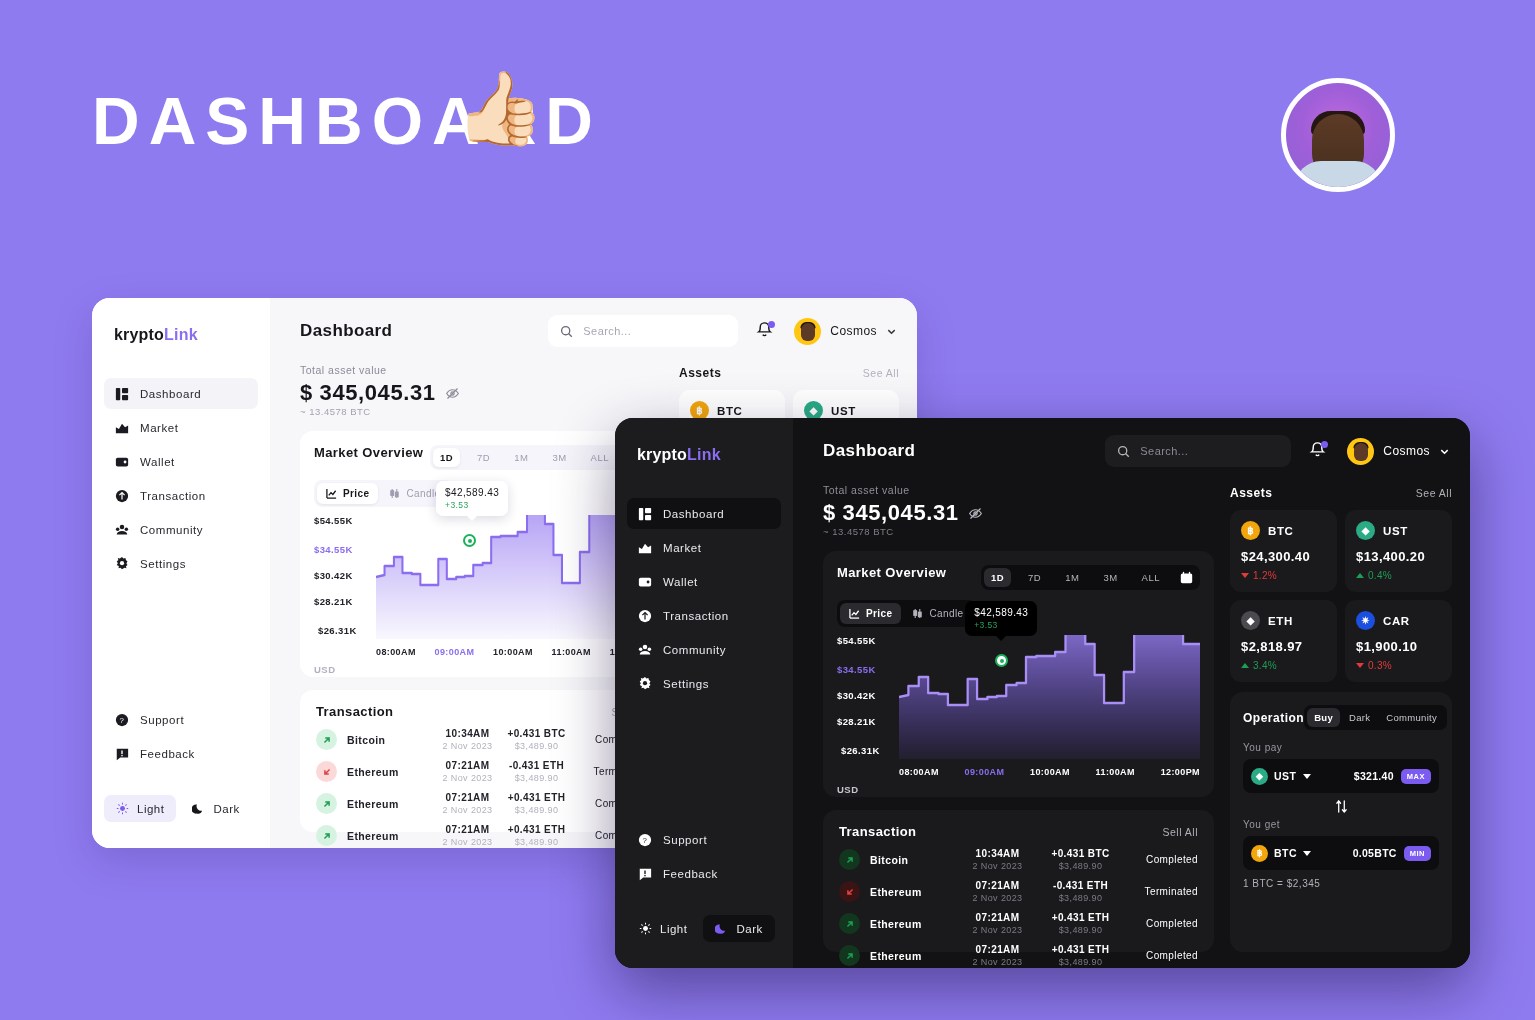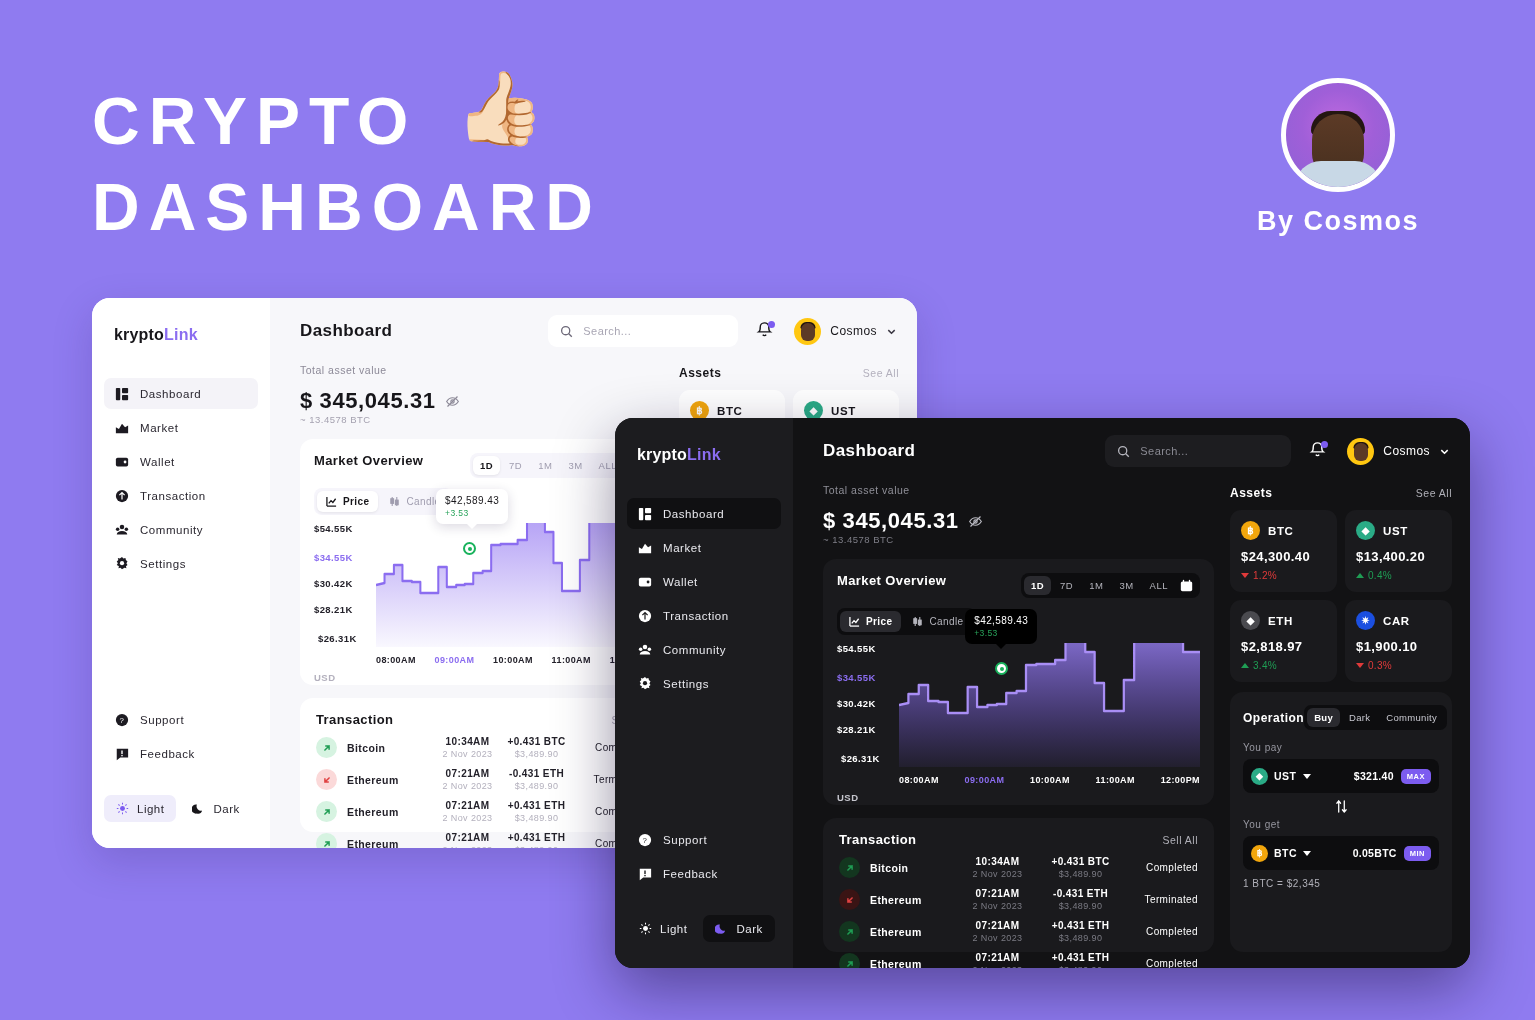--- a/index.html
+++ b/index.html
@@ -185,21 +185,21 @@
   .body { flex: 1 1 auto; display: flex; gap: 16px; padding: 0 18px 16px 30px; min-height: 0; }
   .col-left { flex: 1 1 auto; min-width: 0; display: flex; flex-direction: column; }
   .col-right { width: 220px; flex: 0 0 220px; display: flex; flex-direction: column; }
   .app.dark .col-right { width: 222px; flex: 0 0 222px; }
 
   .total-label { font-size: 10.5px; letter-spacing: .5px; }
   .app.light .total-label { color: #8d8a98; }
   .app.dark  .total-label { color: #8f8f98; }
   .total-value {
     display: flex; align-items: center; gap: 9px;
-    font-size: 22px; font-weight: 700; letter-spacing: .6px; margin-top: 12px;
+    font-size: 22px; font-weight: 700; letter-spacing: .6px; margin-top: 4px;
   }
   .app.light .total-value { color: #17161a; }
   .app.dark  .total-value { color: #ffffff; }
   .eye { width: 15px; height: 15px; display:block; cursor:pointer; }
   .app.light .eye { stroke: #8d8a98; }
   .app.dark  .eye { stroke: #b9b9c1; }
   .total-sub { font-size: 9.5px; letter-spacing: .5px; margin-top: 0; }
   .app.light .total-sub { color: #a5a2b0; }
   .app.dark  .total-sub { color: #7e7e87; }
 
@@ -208,21 +208,21 @@
   .app.light .card { background: #ffffff; }
   .app.dark  .card { background: #1a1a1d; }
 
   .chart-card { margin-top: 14px; padding: 14px 14px 10px 14px; flex: 0 0 auto; }
   .chart-head { display: flex; align-items: flex-start; }
   .chart-title { font-size: 13px; font-weight: 700; letter-spacing: .4px; }
   .app.light .chart-title { color: #17161a; }
   .app.dark  .chart-title { color: #ffffff; }
 
   .range {
-    margin-left: auto; display: flex; align-items: center; gap: 2px;
+    margin-left: auto; display: flex; align-items: center; gap: 10px;
     border-radius: 8px; padding: 3px;
   }
   .app.light .range { background: #f6f5fb; }
   .app.dark  .range { background: #0d0d0f; }
   .range span {
     font-size: 9.5px; letter-spacing: .5px; padding: 4px 7px;
     border-radius: 6px; cursor: pointer;
   }
   .app.light .range span { color: #a09daf; }
   .app.dark  .range span { color: #b4b4bc; }
@@ -427,32 +427,30 @@
     background: #8f7bf0; color: #ffffff;
     display: flex; align-items: center; justify-content: center;
     font-size: 12px; font-weight: 700; letter-spacing: .4px; cursor: pointer;
     border: 0; width: 100%; font-family: "Liberation Sans", sans-serif;
   }
 </style>
 </head>
 <body>
 
 <div class="poster-title">
-  <span>CRYPTO</span>
   <span class="line2">DASHBOARD</span>
 </div>
 <div class="emoji-thumb">👍🏻</div>
 
 <div class="author-block">
   <div class="author-avatar">
     <div class="hair"></div>
     <div class="face"></div>
     <div class="shirt"></div>
   </div>
-  <div class="author-name">By Cosmos</div>
 </div>
 
 <div class="app light">
 
   <div class="sidebar">
     <div class="brand"><span>krypto</span><span class="link">Link</span></div>
 
     <div class="nav">
       <div class="nav-item active">
         <svg class="nav-ico" viewBox="0 0 16 16">

